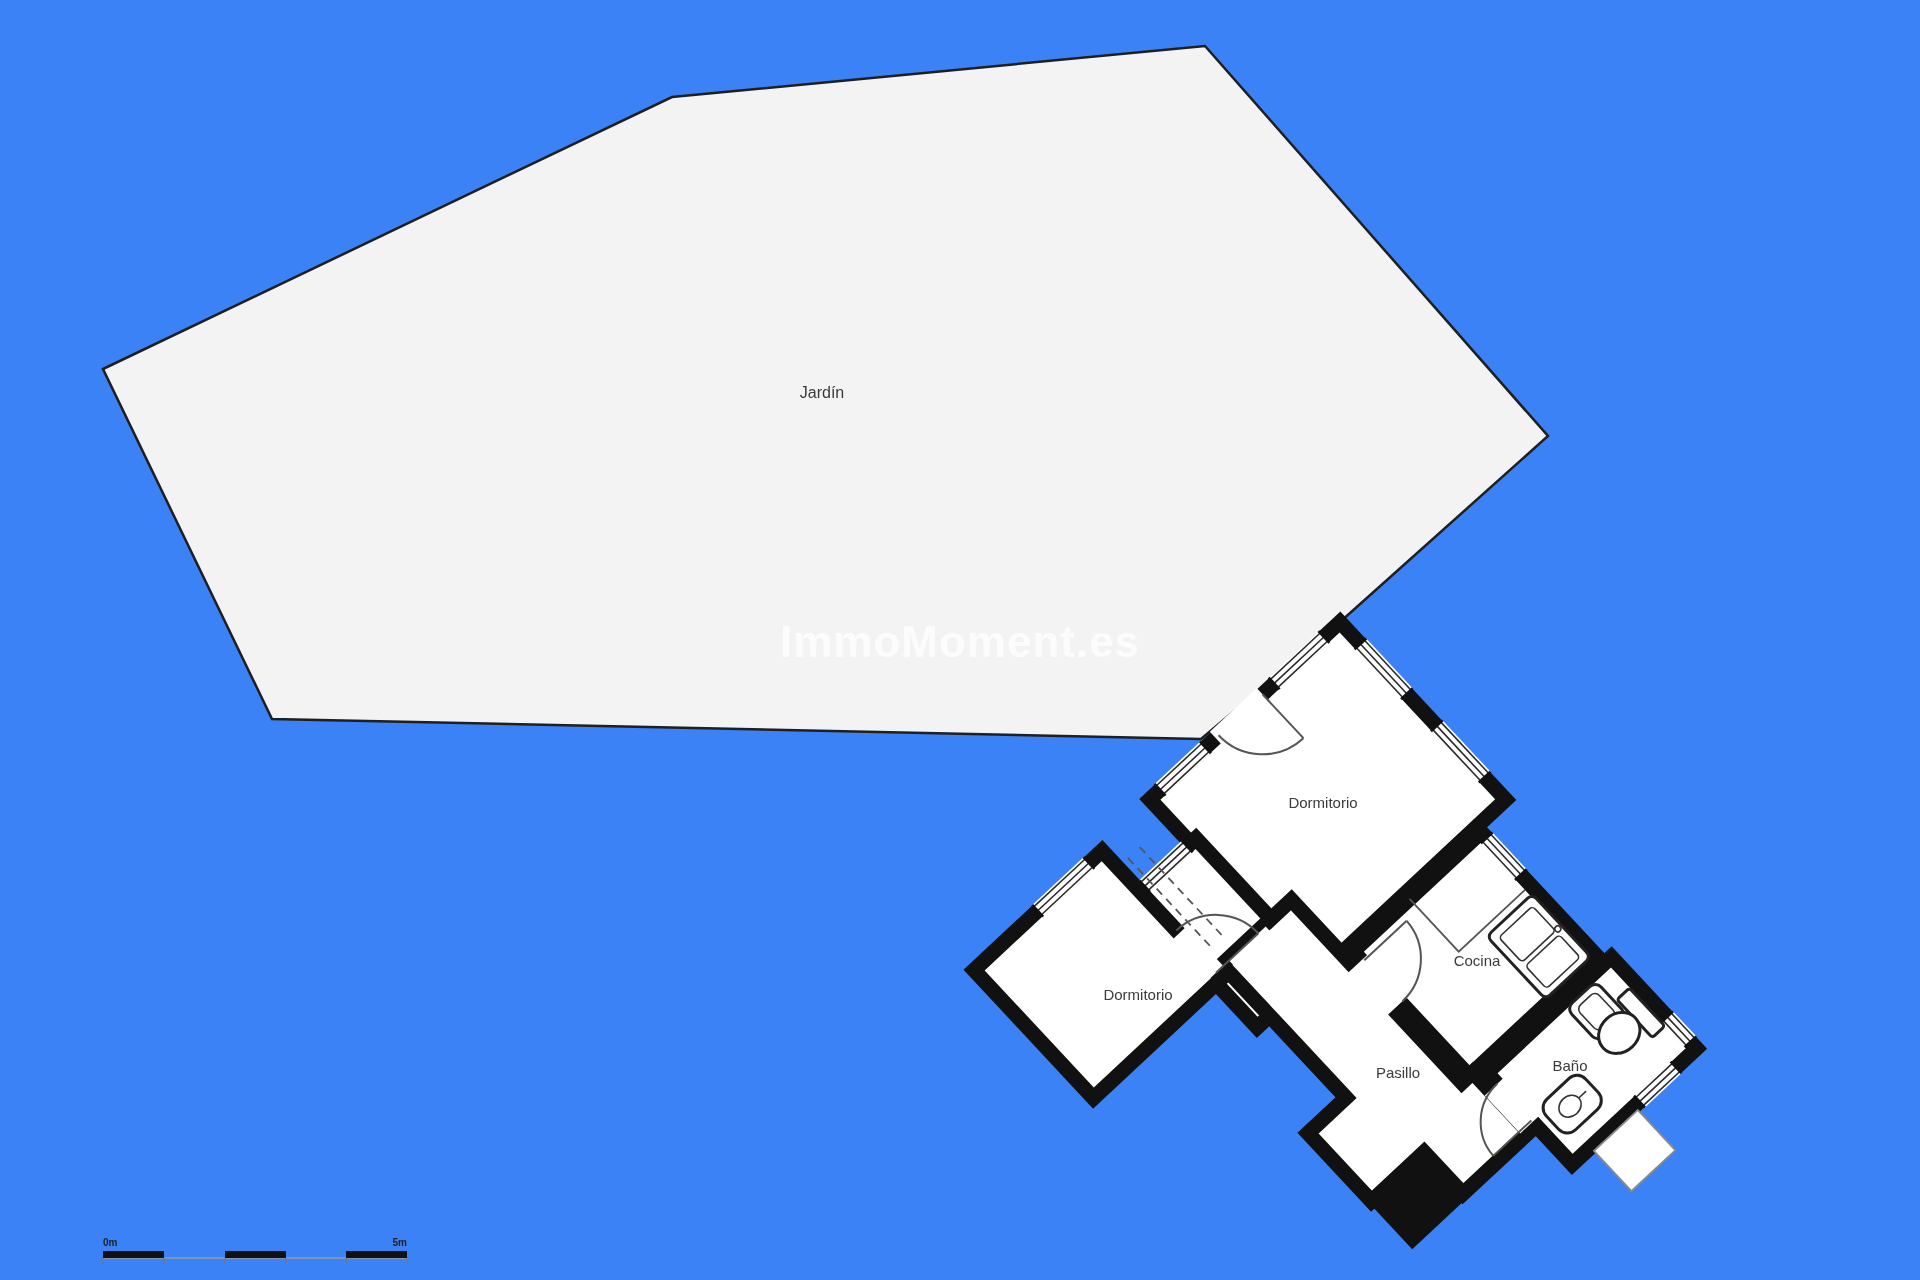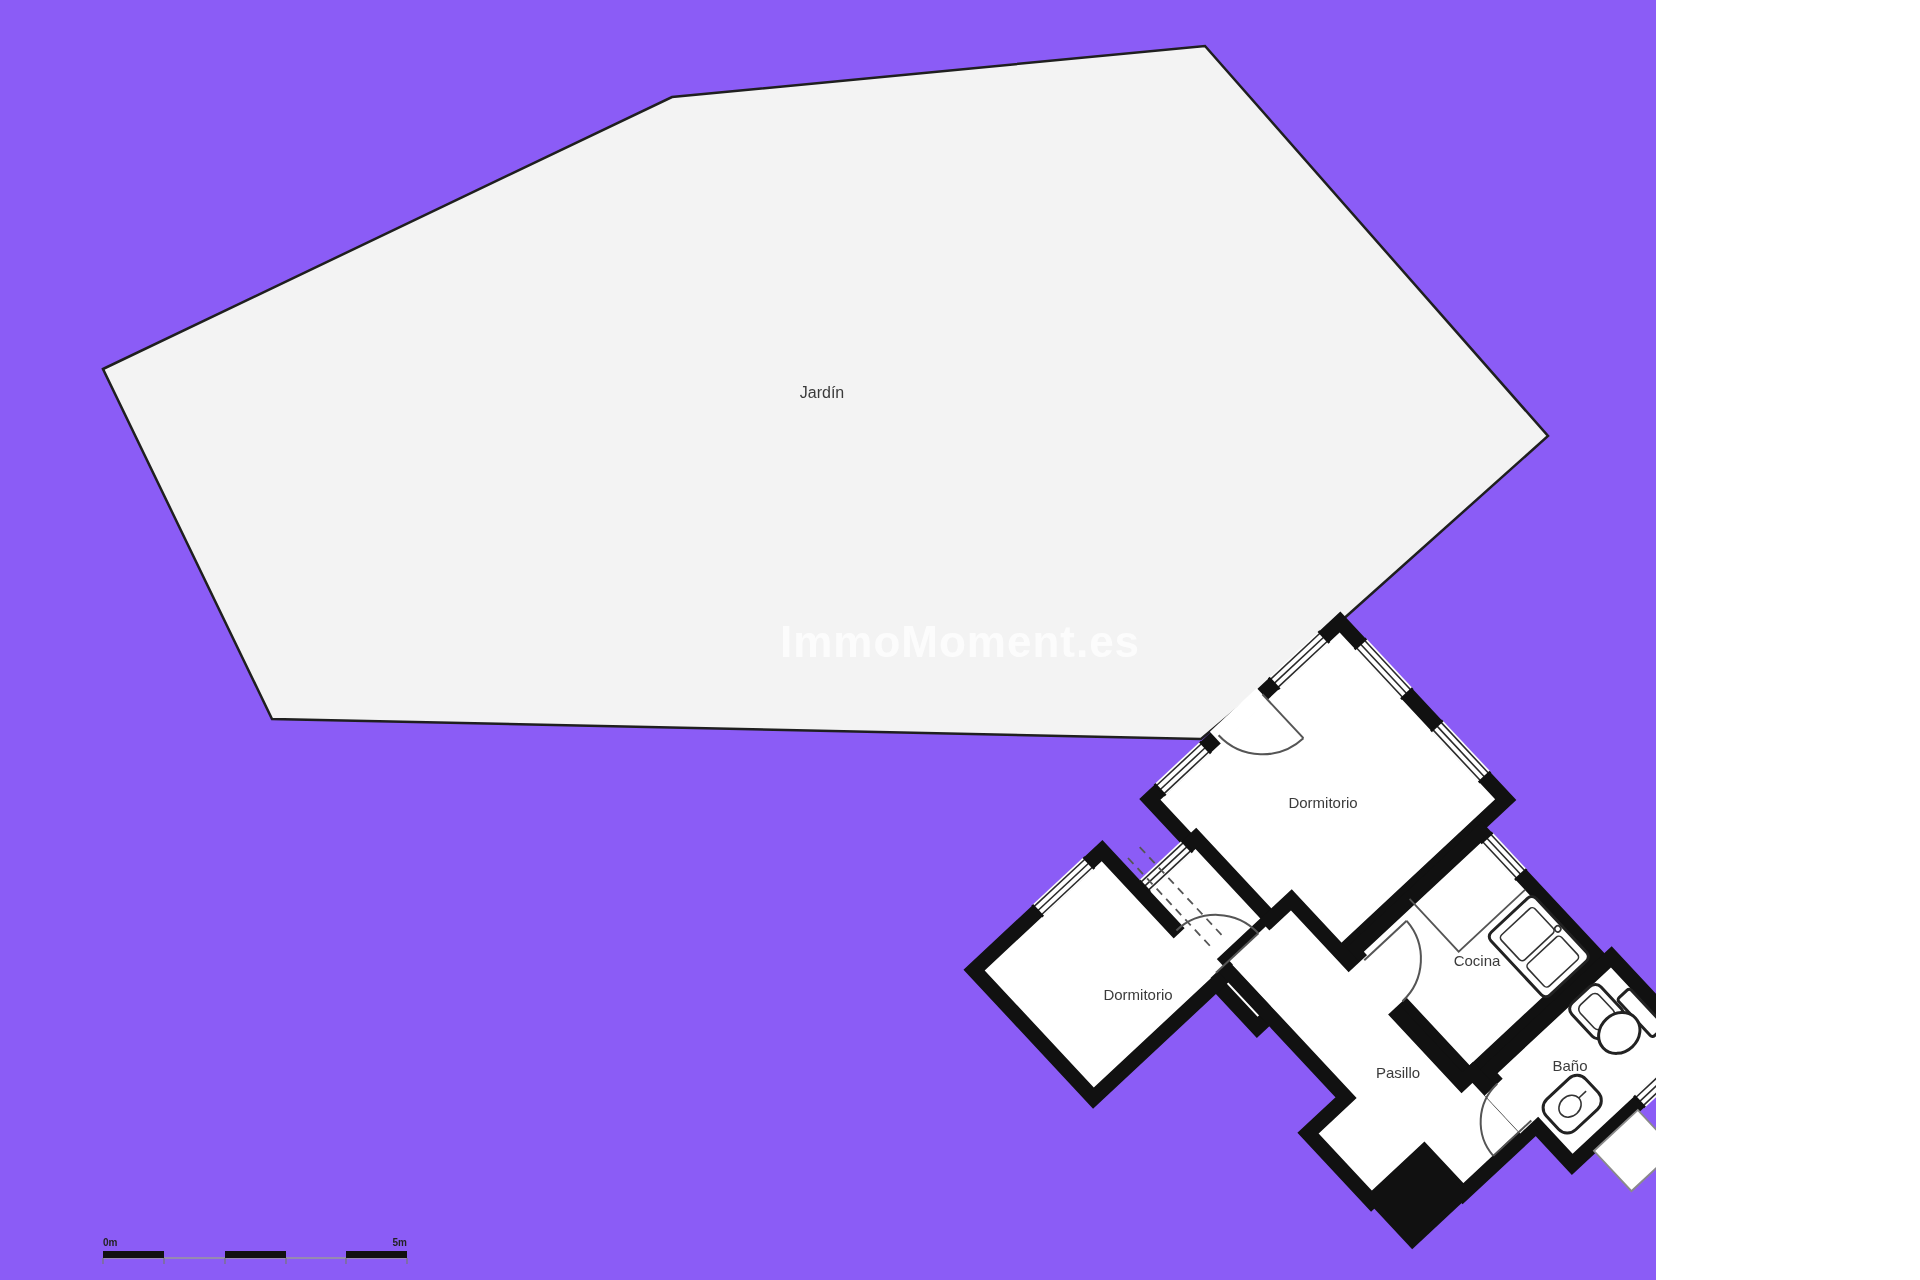--- a/index.html
+++ b/index.html
@@ -1,17 +1,17 @@
 <!DOCTYPE html>
 <html><head>
 <meta charset="utf-8">
 <style>
   html,body{margin:0;padding:0;background:#ffffff;}
   body{font-family:"Liberation Sans", sans-serif;}
-  .stage{position:relative;width:1656px;height:1280px;background:#8b5cf6;overflow:hidden;}
+  .stage{position:relative;width:1920px;height:1280px;background:#3b82f6;overflow:hidden;}
   svg{display:block;}
   .room-label{font-size:15px;fill:#3b3b3b;}
   .garden-label{font-size:16px;fill:#3a3a3a;}
   .watermark{font-size:44px;font-weight:bold;fill:#ffffff;opacity:.78;letter-spacing:1px;}
   .scale-label{font-size:10px;font-weight:bold;fill:#222;}
   .wall{fill:#ffffff;stroke:#111111;stroke-width:15;}
   .wall-mass{fill:#111111;stroke:none;}
   .gap{fill:#ffffff;stroke:none;}
   .door{stroke:#555555;stroke-width:2;fill:none;}
   .win{stroke:#2a2a2a;stroke-width:1.6;}

